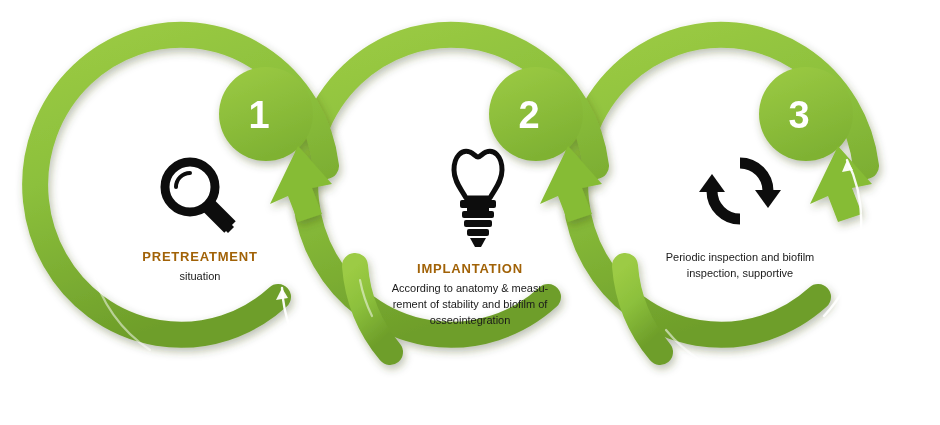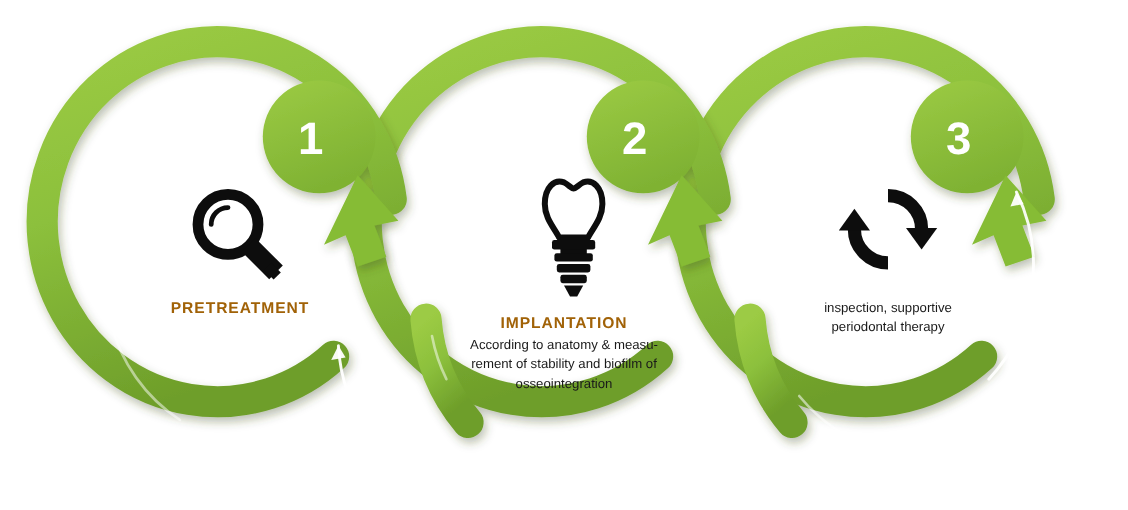--- a/index.html
+++ b/index.html
@@ -141,27 +141,28 @@
       <path d="M 33 5 A 28 28 0 0 1 61 33" fill="none" stroke="#0d0d0d" stroke-width="11" stroke-linecap="butt"></path>
       <path d="M 48 32 L 74 32 L 61 50 Z" fill="#0d0d0d"></path>
 
       <path d="M 33 61 A 28 28 0 0 1 5 33" fill="none" stroke="#0d0d0d" stroke-width="11" stroke-linecap="butt"></path>
       <path d="M 18 34 L -8 34 L 5 16 Z" fill="#0d0d0d"></path>
     </g>
   </svg>
 
   <div class="step-content" style="left:85px; top:250px;">
     <p class="step-title">PRETREATMENT</p>
+    <p class="step-desc">situation</p>
   </div>
 
   <div class="step-content" style="left:355px; top:262px;">
     <p class="step-title">IMPLANTATION</p>
     <p class="step-desc">According to anatomy &amp; measu-</p>
     <p class="step-desc">rement of stability and biofilm of</p>
     <p class="step-desc">osseointegration</p>
   </div>
 
   <div class="step-content" style="left:625px; top:250px;">
+    <p class="step-desc">Periodic inspection and biofilm</p>
     <p class="step-desc">inspection, supportive</p>
-    <p class="step-desc">periodontal therapy</p>
   </div>
 
 </div>
 
 </body></html>

